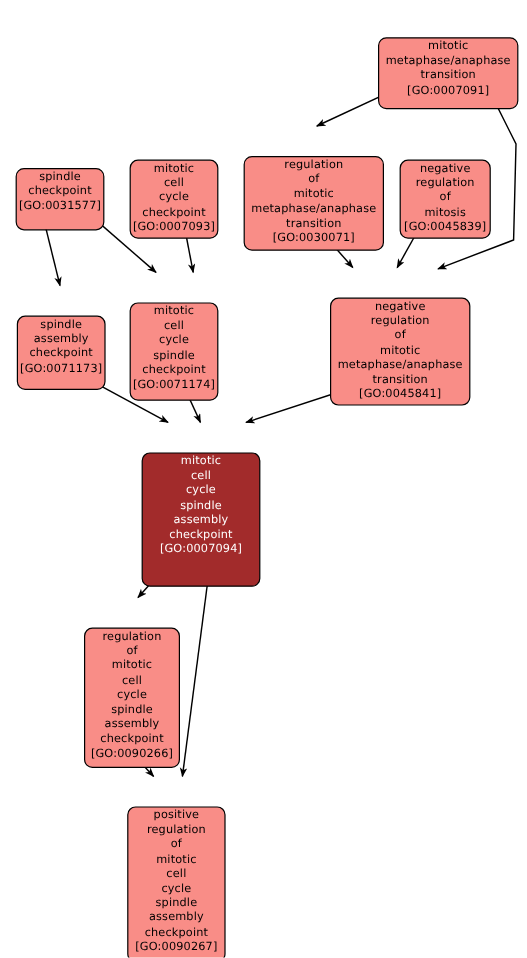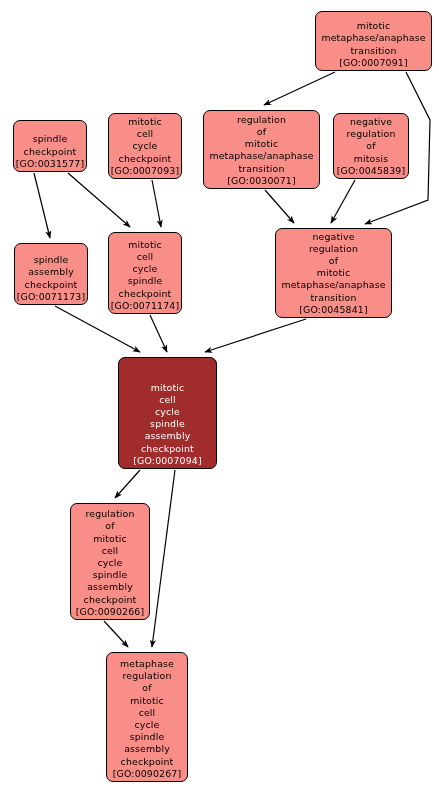--- a/index.html
+++ b/index.html
@@ -28,28 +28,29 @@
     pointer-events: none;
   }
   .node {
     position: absolute;
     box-sizing: border-box;
     border: 1px solid #000000;
     border-radius: 7px;
     background: #f98d87;
     color: #000000;
     display: flex;
-    align-items: flex-end;
+    align-items: flex-start;
     justify-content: center;
     text-align: center;
     font-size: 9.4px;
     line-height: 12.2px;
     letter-spacing: 0.15px;
     white-space: pre-line;
     padding: 1px 14px;
+    margin-top: 20px;
   }
   .node.focus {
     background: #a22b2b;
     color: #ffffff;
     border: 1px solid #000000;
   }
   .node-label {
     display: block;
     white-space: pre-line;
   }
@@ -130,21 +131,21 @@
 [GO:0007094]</span></div>
       <div class="node" title="regulation of mitotic cell cycle spindle assembly checkpoint" style="left: 70px; top: 503px; width: 80px; height: 117px;"><span class="node-label">regulation
 of
 mitotic
 cell
 cycle
 spindle
 assembly
 checkpoint
 [GO:0090266]</span></div>
-      <div class="node" title="positive regulation of mitotic cell cycle spindle assembly checkpoint" style="left: 106px; top: 652px; width: 82px; height: 130px;"><span class="node-label">metaphase
+      <div class="node" title="positive regulation of mitotic cell cycle spindle assembly checkpoint" style="left: 106px; top: 652px; width: 82px; height: 130px;"><span class="node-label">positive
 regulation
 of
 mitotic
 cell
 cycle
 spindle
 assembly
 checkpoint
 [GO:0090267]</span></div>
     </div>

